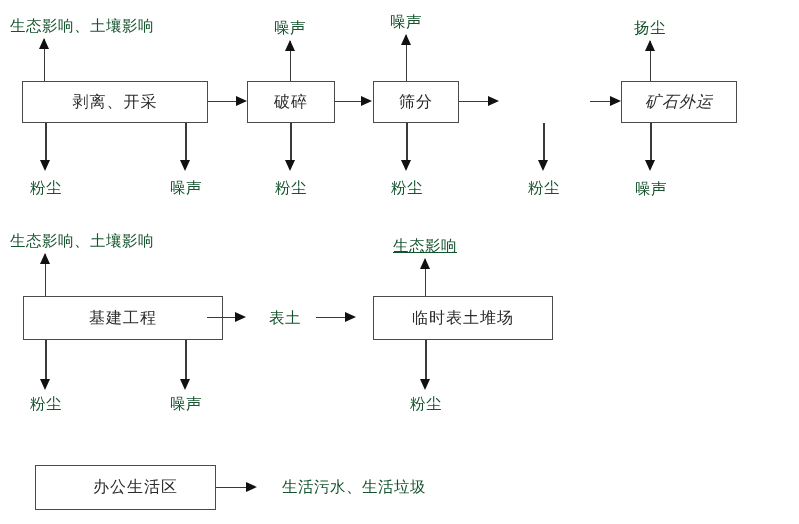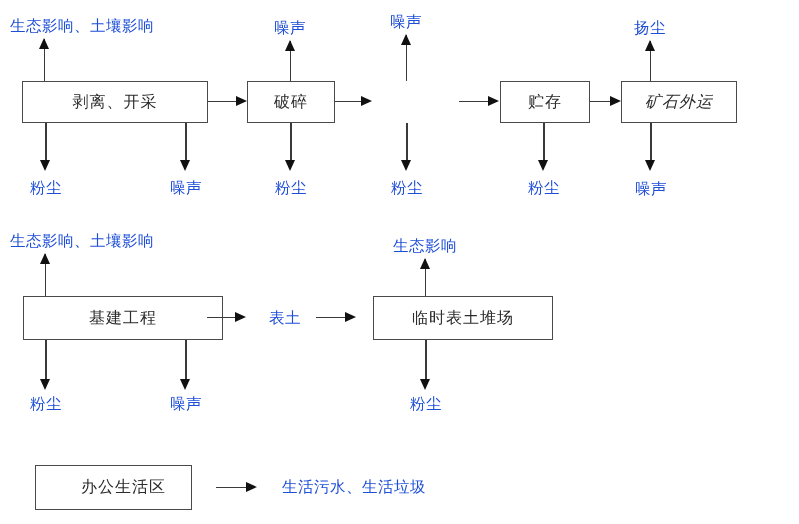--- a/index.html
+++ b/index.html
@@ -30,21 +30,21 @@
     font-size: 16px;
     letter-spacing: 1px;
     color: #2b2b2b;
     white-space: nowrap;
   }
   
   .lbl {
     position: absolute;
     font-size: 15.5px;
     letter-spacing: 0.5px;
-    color: #1d4ed8;
+    color: #14532d;
     white-space: nowrap;
     line-height: 1;
   }
   .lbl.center {
     transform: translateX(-50%);
     text-align: right;
   }
   
   .vline, .hline {
     position: absolute;
@@ -94,22 +94,22 @@
   <div class="ah up" style="left:401px; top:34px;"></div>
 
   <div class="lbl center" style="left:650px; top:20px;">扬尘</div>
   <div class="vline" style="left:650px; top:41px; height:40px;"></div>
   <div class="ah up" style="left:645px; top:40px;"></div>
 
   <div class="box" style="left:22px; top:81px; width:186px; height:42px;">剥离、开采</div>
 
   <div class="box" style="left:247px; top:81px; width:88px; height:42px;">破碎</div>
 
+  <div class="box" style="left:373px; top:81px; width:86px; height:42px;">筛分</div>
 
-  <div class="box" style="left:500px; top:81px; width:90px; height:42px;">贮存</div>
 
   <div class="box" style="left:621px; top:81px; width:116px; height:42px;font-style:italic;">矿石外运</div>
 
   <div class="hline" style="left:208px; top:101px; width:29px;"></div>
   <div class="ah right" style="left:236px; top:96px;"></div>
 
   <div class="hline" style="left:335px; top:101px; width:27px;"></div>
   <div class="ah right" style="left:361px; top:96px;"></div>
 
   <div class="hline" style="left:459px; top:101px; width:30px;"></div>
@@ -139,21 +139,21 @@
   <div class="lbl center" style="left:544px; top:180px;">粉尘</div>
 
   <div class="vline" style="left:650px; top:123px; width:1.8px; height:38px;"></div>
   <div class="ah down" style="left:645px; top:160px;"></div>
   <div class="lbl center" style="left:651px; top:181px;">噪声</div>
 
   <div class="lbl" style="left:10px; top:233px;">生态影响、土壤影响</div>
   <div class="vline" style="left:45px; top:254px; height:42px;"></div>
   <div class="ah up" style="left:40px; top:253px;"></div>
 
-  <div class="lbl center" style="left:425px; top:238px;">生态影响</div>
+  <div class="lbl center" style="left:425px; top:238px;text-decoration:underline;">生态影响</div>
   <div class="vline" style="left:425px; top:259px; height:37px;"></div>
   <div class="ah up" style="left:420px; top:258px;"></div>
 
   <div class="box" style="left:23px; top:296px; width:200px; height:44px;">基建工程</div>
 
   <div class="box" style="left:358px; top:296px; width:180px; height:44px;margin-left:15px;">临时表土堆场</div>
 
   <div class="hline" style="left:207px; top:317px; width:29px;"></div>
   <div class="ah right" style="left:235px; top:312px;"></div>
 
@@ -167,20 +167,20 @@
   <div class="lbl center" style="left:46px; top:396px;">粉尘</div>
 
   <div class="vline" style="left:185px; top:340px; width:1.8px; height:40px;"></div>
   <div class="ah down" style="left:180px; top:379px;"></div>
   <div class="lbl center" style="left:186px; top:396px;">噪声</div>
 
   <div class="vline" style="left:425px; top:340px; width:1.8px; height:40px;"></div>
   <div class="ah down" style="left:420px; top:379px;"></div>
   <div class="lbl center" style="left:426px; top:396px;">粉尘</div>
 
-  <div class="box" style="left:35px; top:465px; width:157px; height:45px;padding-left:20px;">办公生活区</div>
+  <div class="box" style="left:35px; top:465px; width:181px; height:45px;padding-left:20px;">办公生活区</div>
 
   <div class="hline" style="left:216px; top:487px; width:31px;"></div>
   <div class="ah right" style="left:246px; top:482px;"></div>
 
   <div class="lbl" style="left:282px; top:479px;">生活污水、生活垃圾</div>
 
 </div>
 
 </body></html>

